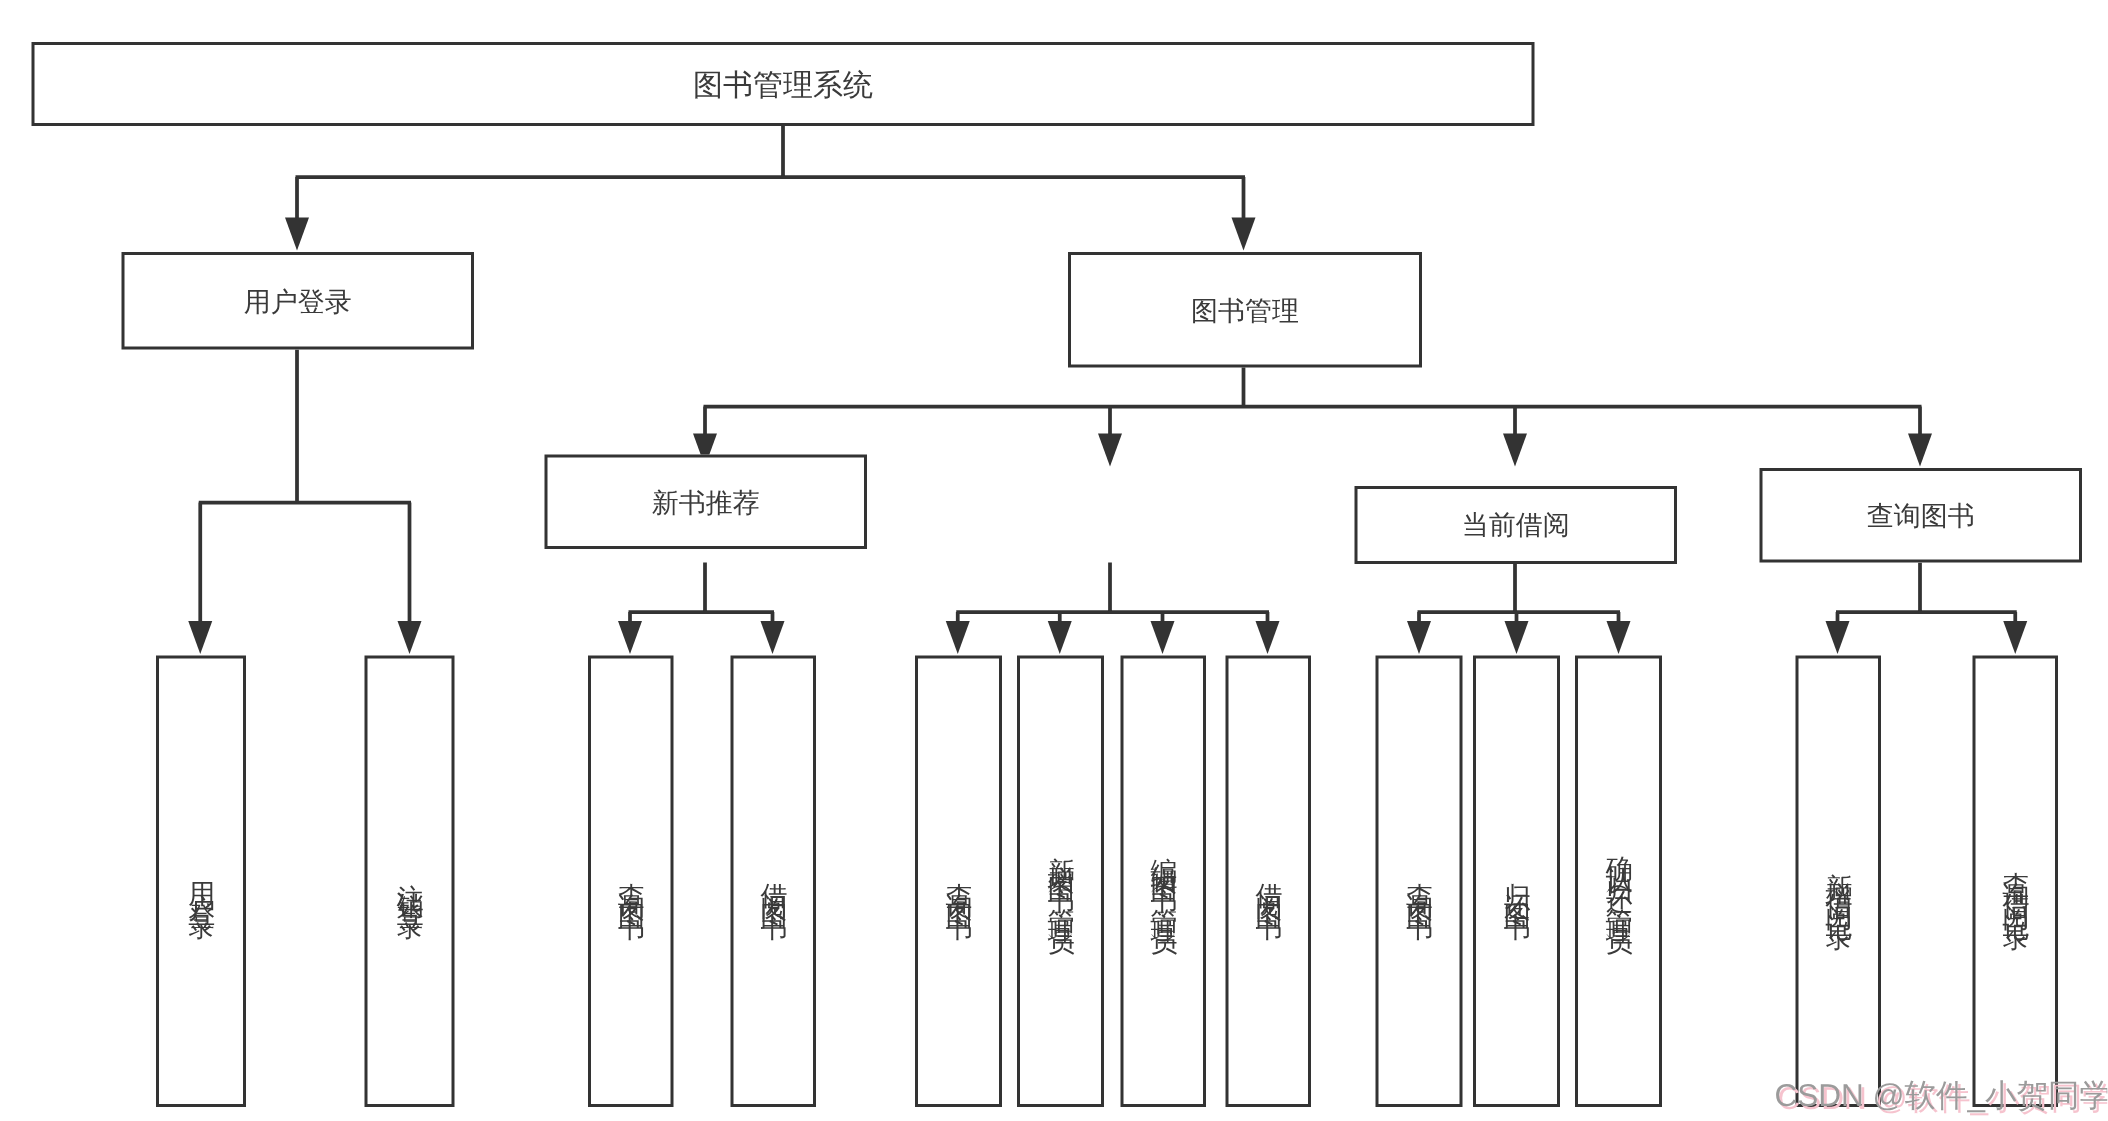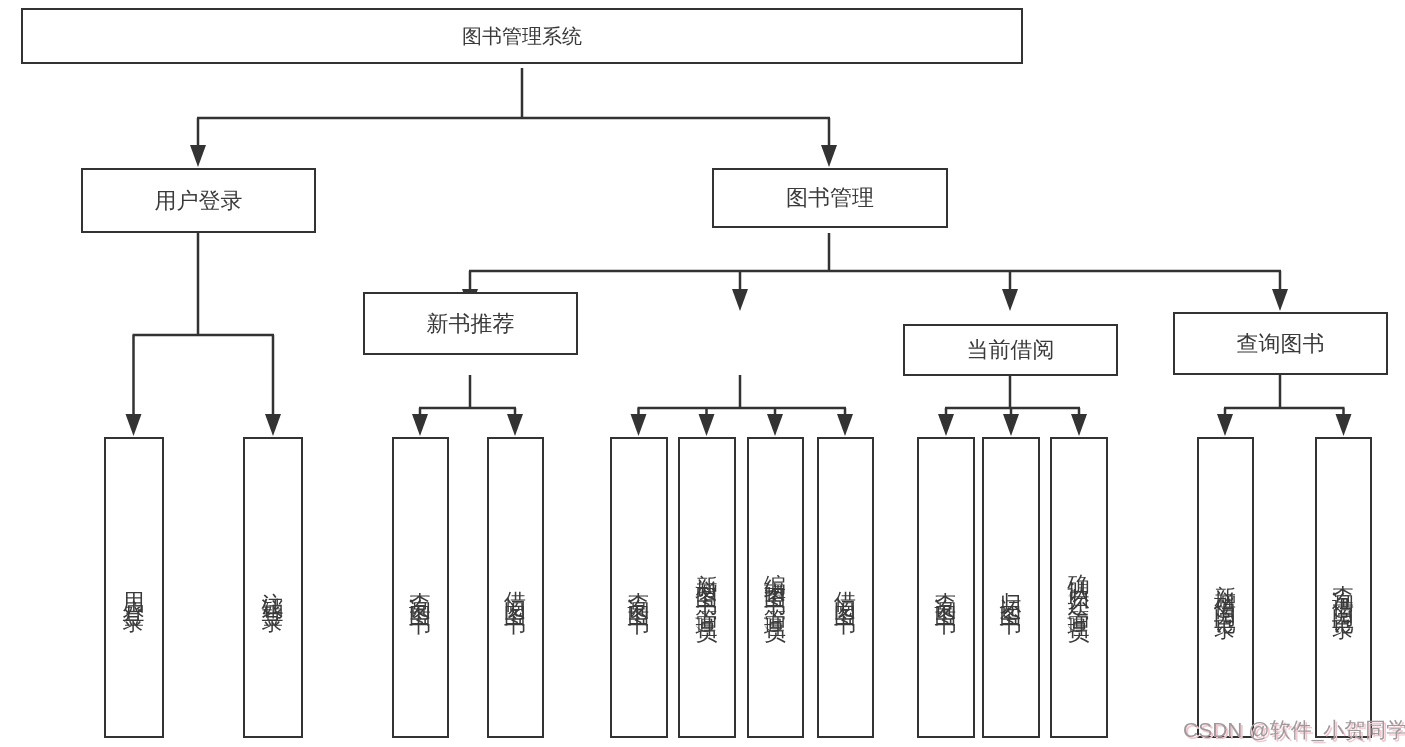--- a/index.html
+++ b/index.html
@@ -19,21 +19,21 @@
   }
   .box {
     position: absolute;
     box-sizing: border-box;
     background: #ffffff;
     border: 2px solid #333333;
     display: flex;
     align-items: center;
     justify-content: center;
     color: #3a3a3a;
-    font-size: 22px;
+    font-size: 18px;
     text-align: center;
     white-space: nowrap;
   }
   .box.root { font-size: 20px; }
   .box.v span {
     writing-mode: vertical-rl;
     text-orientation: mixed;
     letter-spacing: 7px;
     line-height: 1.05;
     white-space: nowrap;
@@ -93,32 +93,32 @@
 
       <polygon points="938,414 954,414 946,436"></polygon>
       <polygon points="1003,414 1019,414 1011,436"></polygon>
       <polygon points="1071,414 1087,414 1079,436"></polygon>
 
       <polygon points="1217,414 1233,414 1225,436"></polygon>
       <polygon points="1335.5,414 1351.5,414 1343.5,436"></polygon>
     </g>
   </svg>
 
-  <div class="box root" style="left:21px;top:8px;width:1002px;height:56px">
+  <div class="box root" style="left:21px;top:28px;width:1002px;height:56px">
     <span>图书管理系统</span>
   </div>
 
   <div class="box" style="left:81px;top:168px;width:235px;height:65px">
     <span>用户登录</span>
   </div>
-  <div class="box" style="left:712px;top:168px;width:236px;height:60px">
+  <div class="box" style="left:712px;top:168px;width:236px;height:77px">
     <span>图书管理</span>
   </div>
 
-  <div class="box" style="left:363px;top:292px;width:215px;height:63px">
+  <div class="box" style="left:363px;top:303px;width:215px;height:63px">
     <span>新书推荐</span>
   </div>
   <div class="box" style="left:903px;top:324px;width:215px;height:52px">
     <span>当前借阅</span>
   </div>
   <div class="box" style="left:1173px;top:312px;width:215px;height:63px">
     <span>查询图书</span>
   </div>
 
   <div class="box v" style="left:104px;top:437px;width:60px;height:301px">

